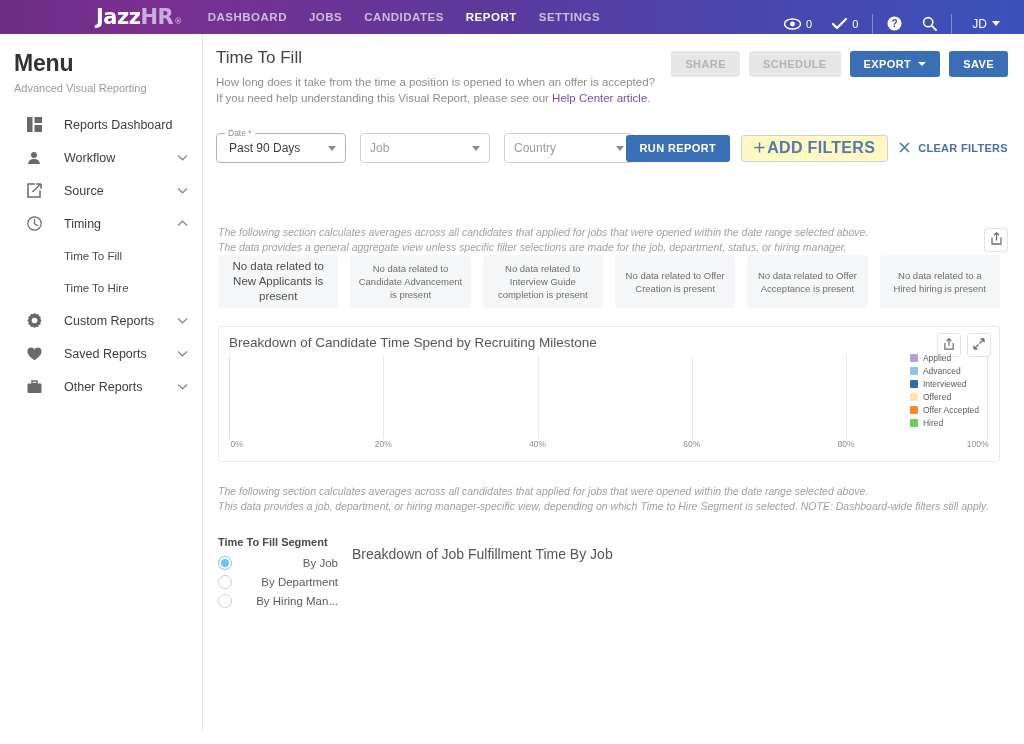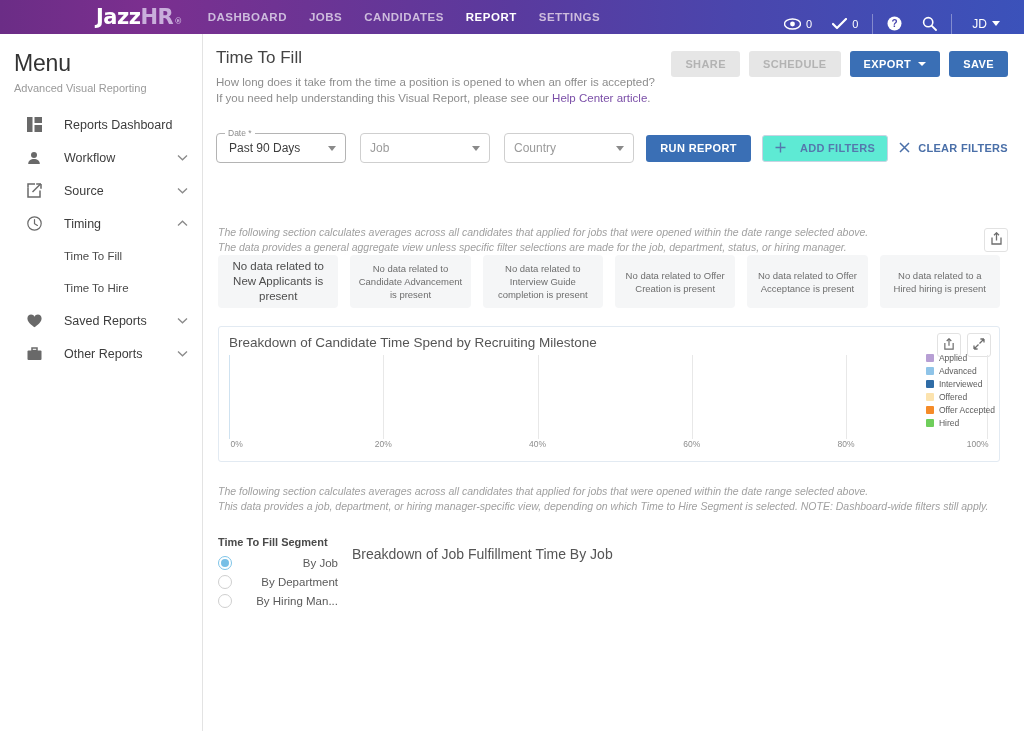--- a/index.html
+++ b/index.html
@@ -51,21 +51,21 @@
 
   
   .body-wrap { display: flex; height: 697px; }
 
   
   .sidebar {
     width: 203px; min-width: 203px; background: #ffffff;
     border-right: 1px solid #e3e3e3; padding-top: 16px;
   }
   .menu-title {
-    font-size: 23px; color: #333; padding: 0 14px; font-weight: 400;
+    font-size: 23px; color: #333; padding: 0 14px; font-weight: 700;
     font-family: "Liberation Sans", sans-serif; letter-spacing: -0.2px;
   }
   .menu-sub { font-size: 11px; color: #9a9a9a; padding: 5px 14px 0 14px; }
   .nav-list { margin-top: 14px; }
   .nav-item {
     display: flex; align-items: center; height: 33px;
     padding: 0 14px 0 24px; cursor: pointer; position: relative;
   }
   .nav-ico { width: 20px; display: flex; align-items: center; justify-content: center; color: #696969; }
   .nav-label { font-size: 12.5px; color: #3c3c3c; margin-left: 20px; flex: 1; }
@@ -103,23 +103,23 @@
   .field-legend {
     position: absolute; top: -6px; left: 8px; background: #fff; padding: 0 3px;
     font-size: 8.5px; color: #8d8d8d;
   }
   .field-val { font-size: 12px; color: #3d3d3d; flex: 1; }
   .field-val.ph { color: #9b9b9b; }
   .sel-caret { width:0;height:0;border-left:4px solid transparent;border-right:4px solid transparent;border-top:5px solid #8a8a8a; }
 
   .filter-actions { position: absolute; right: 0px; display: flex; align-items: center; gap: 11px; }
   .btn-outline {
-    height: 27px; border: 1px solid #c8d3e2; background: #5eead4; color: #5578ad;
-    border-radius: 3px; font-size: 11px; letter-spacing: .3px; display:flex; align-items:center;
-    padding: 0 12px; cursor: pointer; font-weight: 600; gap: 14px;
+    height: 27px; border: 1px solid #c8d3e2; background: #fef9c3; color: #5578ad;
+    border-radius: 3px; font-size: 16px; letter-spacing: .3px; display:flex; align-items:center;
+    padding: 0 12px; cursor: pointer; font-weight: 600; gap: 2px;
   }
   .btn-text {
     color: #4a6fa8; font-size: 11px; letter-spacing: .3px; display:flex; align-items:center;
     gap: 8px; cursor: pointer; font-weight: 600;
   }
 
   
   .iconbtn {
     width: 24px; height: 24px; border: 1px solid #e2e2e2; border-radius: 3px;
     background: #fff; display: flex; align-items: center; justify-content: center; cursor: pointer;
@@ -144,21 +144,21 @@
     background: #fff; height: 136px; position: relative;
   }
   .chart-title { font-size: 13.5px; color: #555; padding: 8px 0 0 10px; font-weight: 400; }
   .chart-tools { position: absolute; right: 8px; top: 6px; display: flex; gap: 6px; }
   .plot { position: absolute; left: 10px; right: 10px; top: 28px; height: 84px; }
   .gridlines { position: absolute; inset: 0; }
   .gl { position: absolute; top: 0; bottom: 0; width: 1px; background: #e8e8e8; }
   .gl.first { background: #cfe2f0; }
   .xaxis { position: absolute; left: 10px; right: 10px; top: 112px; height: 14px; }
   .xt { position: absolute; font-size: 8.5px; color: #8d8d8d; transform: translateX(-50%); }
-  .legend { position: absolute; right: 4px; top: 24px; }
+  .legend { position: absolute; right: 20px; top: 24px; }
   .leg-row { display: flex; align-items: center; gap: 5px; height: 13px; }
   .leg-sw { width: 8px; height: 8px; border-radius: 1px; }
   .leg-lb { font-size: 8.5px; color: #5b5b5b; }
 
   
   .seg-wrap { margin-top: 22px; padding-left: 6px; display: flex; }
   .seg-box { width: 120px; }
   .seg-title { font-size: 11px; color: #4a4a4a; font-weight: bold; margin-bottom: 5px; }
   .radio-row { display: flex; align-items: center; height: 19px; cursor: pointer; justify-content: space-between; }
   .radio {
@@ -291,20 +291,34 @@
         <span class="nav-chev">
           <svg width="11" height="7" viewBox="0 0 11 7">
               <path d="M1 5.5 L5.5 1.2 L10 5.5" fill="none" stroke="#8a8a8a" stroke-width="1.3"></path>
             </svg>
         </span>
       </div>
 
       <div class="nav-sub">Time To Fill</div>
       <div class="nav-sub">Time To Hire</div>
 
+      <div class="nav-item">
+        <span class="nav-ico">
+          <svg width="15" height="15" viewBox="0 0 15 15">
+              <path d="M7.5 0 L9.2 1.3 L11.2 .9 L11.9 2.9 L13.8 3.8 L13.3 5.8 L14.6 7.5 L13.3 9.2 L13.8 11.2 L11.9 12.1 L11.2 14.1 L9.2 13.7 L7.5 15 L5.8 13.7 L3.8 14.1 L3.1 12.1 L1.2 11.2 L1.7 9.2 L.4 7.5 L1.7 5.8 L1.2 3.8 L3.1 2.9 L3.8 .9 L5.8 1.3 Z" fill="#696969"></path>
+              <circle cx="7.5" cy="7.5" r="2.8" fill="#fff"></circle>
+            </svg>
+        </span>
+        <span class="nav-label">Custom Reports</span>
+        <span class="nav-chev">
+          <svg width="11" height="7" viewBox="0 0 11 7">
+              <path d="M1 1.5 L5.5 5.8 L10 1.5" fill="none" stroke="#8a8a8a" stroke-width="1.3"></path>
+            </svg>
+        </span>
+      </div>
 
       <div class="nav-item">
         <span class="nav-ico">
           <svg width="15" height="14" viewBox="0 0 15 14">
               <path d="M7.5 13.2 C7.5 13.2 .4 8.9 .4 4.5 C.4 2.1 2.1 .6 4.1 .6 C5.6 .6 6.9 1.5 7.5 2.7 C8.1 1.5 9.4 .6 10.9 .6 C12.9 .6 14.6 2.1 14.6 4.5 C14.6 8.9 7.5 13.2 7.5 13.2 Z" fill="#696969"></path>
             </svg>
         </span>
         <span class="nav-label">Saved Reports</span>
         <span class="nav-chev">
           <svg width="11" height="7" viewBox="0 0 11 7">

